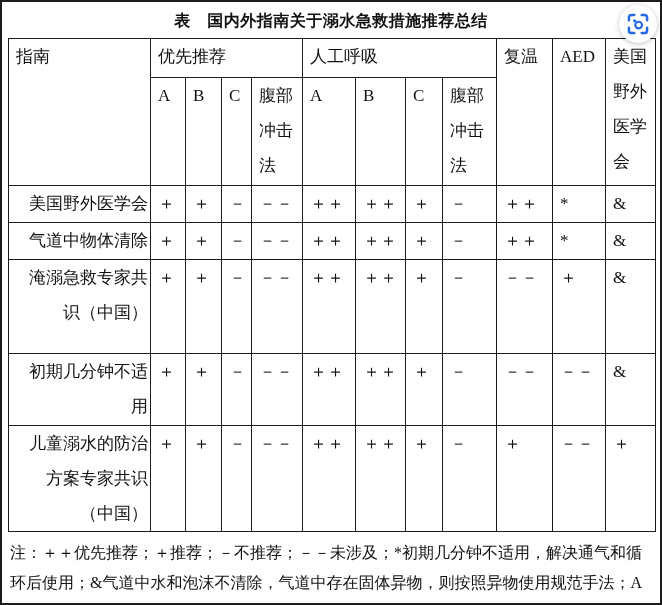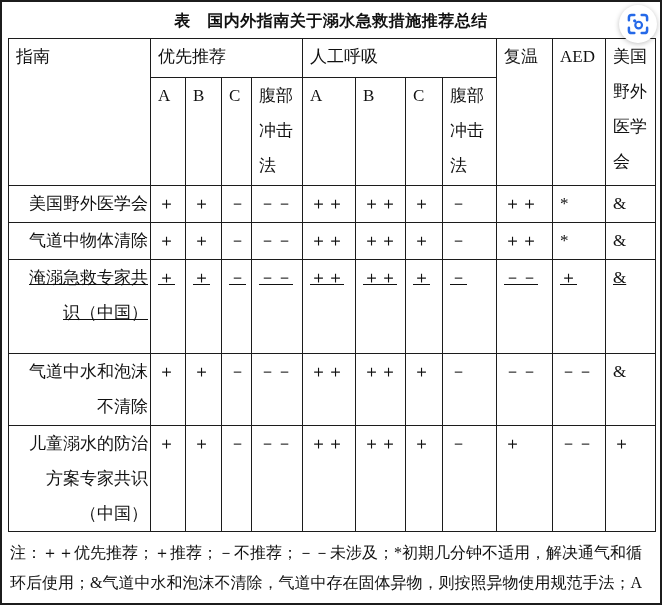--- a/index.html
+++ b/index.html
@@ -36,21 +36,21 @@
     padding:0 2px 0 7px;
     overflow:hidden;
     word-break:break-all;
     line-break:strict;
   }
   td.c{text-align:left;padding:0 2px;}
   td.name{padding-left:5px;text-align:right;margin-left:45px;}
   tr.h1{height:39px;}
   tr.h2{height:108px;}
   tr.r1,tr.r2{height:37px;}
-  tr.r3{height:94px;text-decoration:underline;}
+  tr.r3{height:94px;}
   tr.r4{height:72px;}
   tr.r5{height:106px;}
   .note{
     font-size:16px;
     line-height:30px;
     margin:6px 8px 0 8px;
     text-align:left;
     word-break:break-all;
   }
   .scan-btn{
@@ -153,21 +153,21 @@
     <td>－－</td>
     <td>＋＋</td>
     <td>＋＋</td>
     <td>＋</td>
     <td>－</td>
     <td>－－</td>
     <td>＋</td>
     <td>&amp;</td>
   </tr>
   <tr class="r4">
-    <td class="name">气道中水和泡沫不清除</td>
+    <td class="name">初期几分钟不适用</td>
     <td>＋</td>
     <td>＋</td>
     <td>－</td>
     <td>－－</td>
     <td>＋＋</td>
     <td>＋＋</td>
     <td>＋</td>
     <td>－</td>
     <td>－－</td>
     <td>－－</td>

